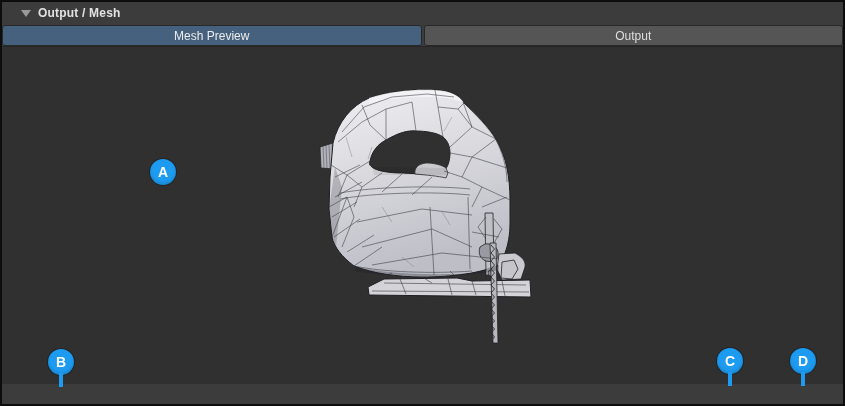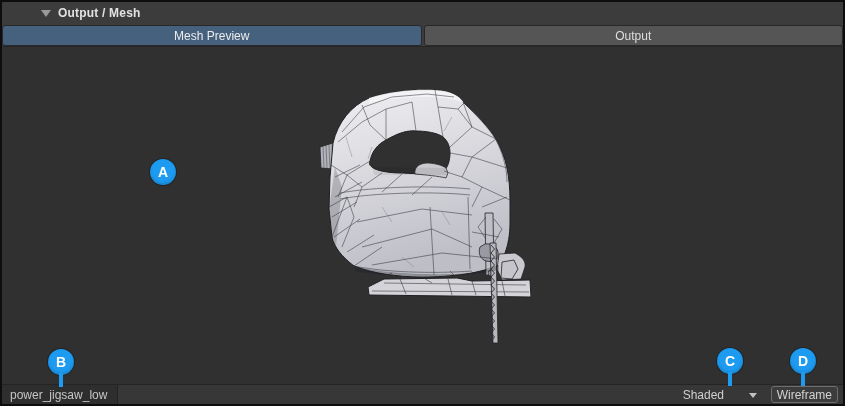--- a/index.html
+++ b/index.html
@@ -14,21 +14,20 @@
     overflow:hidden;
     color:#dcdcdc;
   }
 
   
   .header {
     height:21px;
     display:flex; align-items:center;
     background:#3c3c3c;
     padding-left:19px;
-    margin-left:20px;
   }
   .foldout {
     width:0; height:0; cursor:pointer;
     border-left:5px solid transparent;
     border-right:5px solid transparent;
     border-top:7px solid #9a9a9a;
     margin-right:7px; margin-top:1px;
   }
   .header-title { font-size:12px; font-weight:bold; color:#e2e2e2; letter-spacing:.2px; }
 
@@ -220,29 +219,20 @@
         <path d="M484,170 L476,180 L484,192 M492,172 L500,182 L492,196"></path>
       </g>
       <g stroke="#71717a" stroke-width="0.5" fill="none" opacity="0.8">
         <path d="M344,90 L350,110 M370,100 L366,112 M450,70 L442,84"></path>
         <path d="M380,160 L390,175 M440,165 L448,178 M400,210 L412,220"></path>
       </g>
     </svg>
 
   </div>
 
-  <div class="bottombar">
-    <div class="name-tab">power_jigsaw_low</div>
-    <div class="bar-spacer"></div>
-    <div class="shading-dropdown">
-      <span>Shaded</span>
-      <span class="dropdown-arrow"></span>
-    </div>
-    <div class="wireframe-btn">Wireframe</div>
-  </div>
 
   <div class="pin pin-a">
     <span>A</span>
   </div>
   <div class="pin pin-b">
     <span>B</span>
     <span class="stem"></span>
   </div>
   <div class="pin pin-c">
     <span>C</span>

